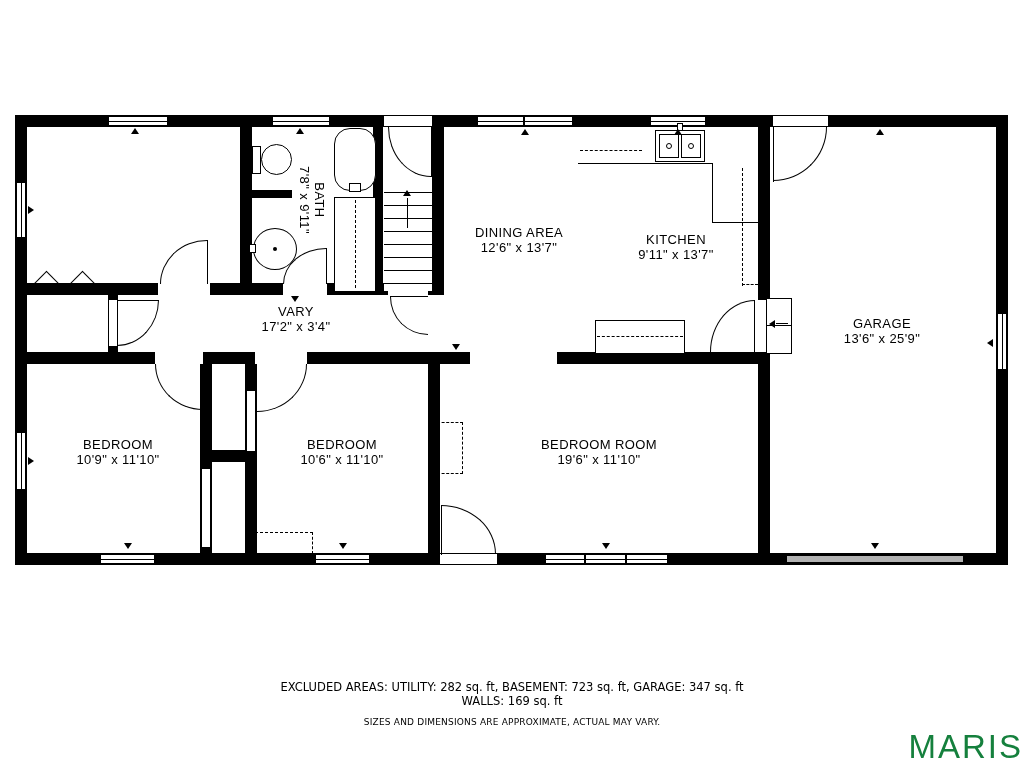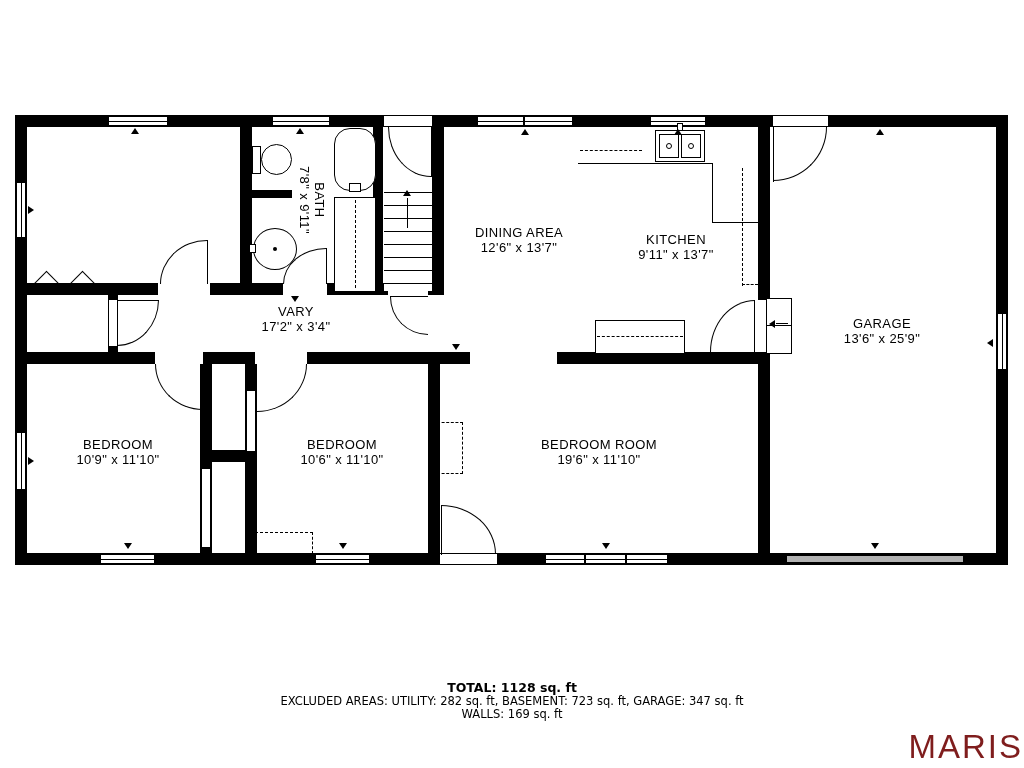--- a/index.html
+++ b/index.html
@@ -207,20 +207,20 @@
   <div class="rlabel" style="left:342px;top:452px">
     <div>BEDROOM</div>
     <div>10'6" x 11'10"</div>
   </div>
   <div class="rlabel" style="left:599px;top:452px">
     <div>BEDROOM ROOM</div>
     <div>19'6" x 11'10"</div>
   </div>
 
   <div id="summary">
-    <div class="tot">TOTAL: 1128 sq. ft</div>
     <div>EXCLUDED AREAS: UTILITY: 282 sq. ft, BASEMENT: 723 sq. ft, GARAGE: 347 sq. ft</div>
     <div>WALLS: 169 sq. ft</div>
-  </div>
-
-  <div id="logo" style="color: #7f1d1d;">MARIS</div>
+    <div class="disc">SIZES AND DIMENSIONS ARE APPROXIMATE, ACTUAL MAY VARY.</div>
+  </div>
+
+  <div id="logo" style="color: #15803d;">MARIS</div>
 
 </div>
 
 </body></html>

